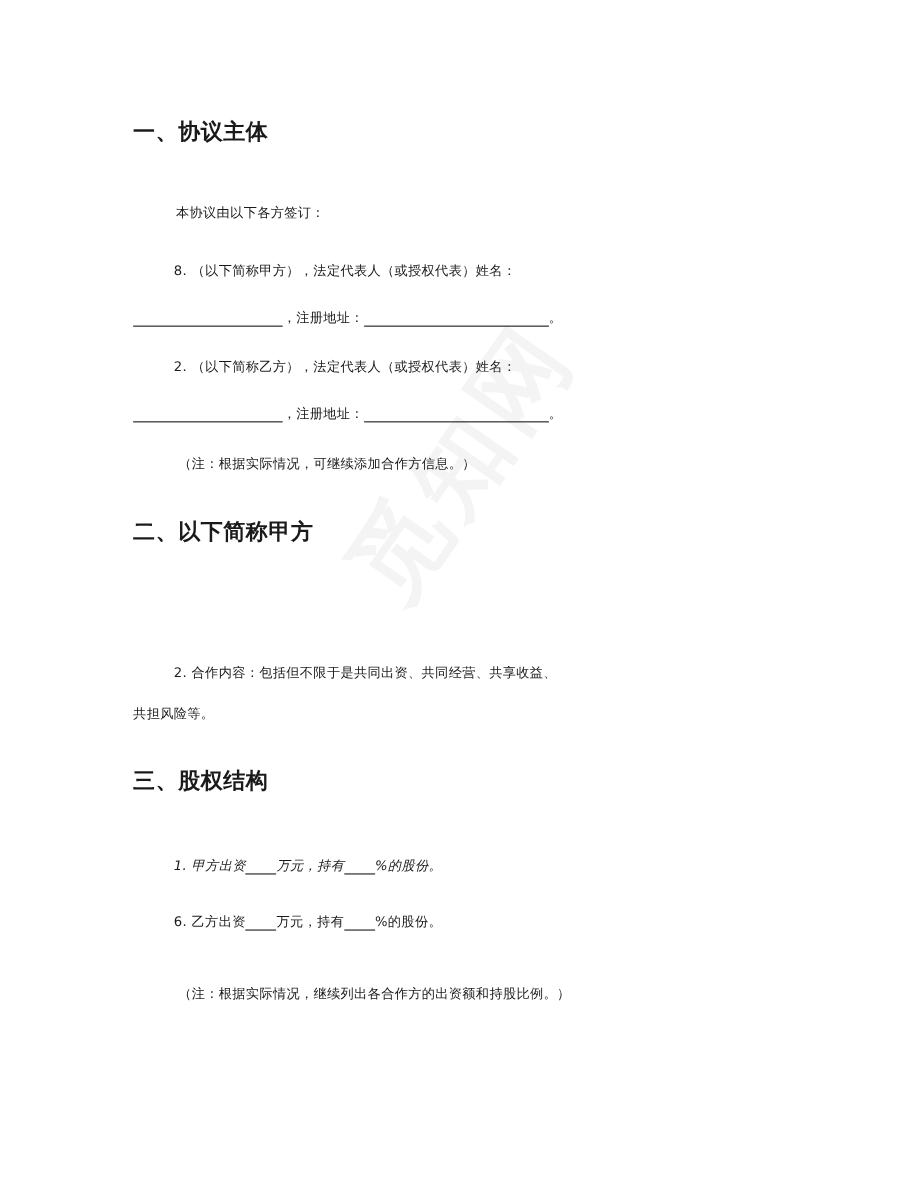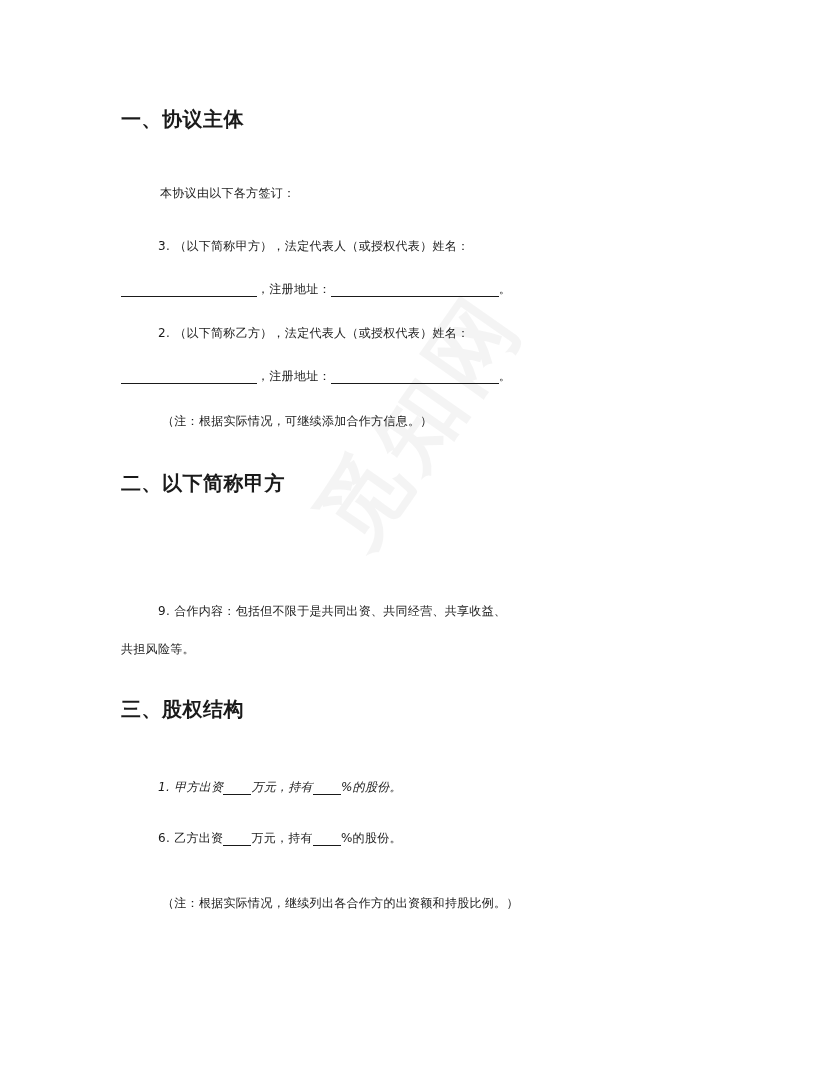--- a/index.html
+++ b/index.html
@@ -21,34 +21,34 @@
 </style>
 </head>
 <body>
 
 <div class="page">
   <div class="watermark">觅知网</div>
 
   <div class="h" style="top:106px;">一、协议主体</div>
   <div class="p" style="left:160px; top:185px;">本协议由以下各方签订：</div>
 
-  <div class="p" style="left:158px; top:238px;">3. （以下简称甲方），法定代表人（或授权代表）姓名：</div>
+  <div class="p" style="left:158px; top:238px;">8. （以下简称甲方），法定代表人（或授权代表）姓名：</div>
   <div class="p" style="left:121px; top:278px;">
     <span class="blank" style="width:136px;"></span><span>，注册地址：</span><span class="blank" style="width:168px;"></span><span>。</span>
   </div>
 
   <div class="p" style="left:158px; top:325px;">2. （以下简称乙方），法定代表人（或授权代表）姓名：</div>
   <div class="p" style="left:121px; top:365px;">
     <span class="blank" style="width:136px;"></span><span>，注册地址：</span><span class="blank" style="width:168px;"></span><span>。</span>
   </div>
 
   <div class="p" style="left:162px; top:413px;">（注：根据实际情况，可继续添加合作方信息。）</div>
 
   <div class="h" style="top:470px;">二、以下简称甲方</div>
-  <div class="p" style="left:158px; top:603px;">9. 合作内容：包括但不限于是共同出资、共同经营、共享收益、</div>
+  <div class="p" style="left:158px; top:603px;">2. 合作内容：包括但不限于是共同出资、共同经营、共享收益、</div>
   <div class="p" style="left:121px; top:641px;">共担风险等。</div>
 
   <div class="h" style="top:696px;">三、股权结构</div>
   <div class="p" style="left:158px; top:776px;font-style:italic;">
     <span>1. 甲方出资</span><span class="blank" style="width:28px;"></span><span>万元，持有</span><span class="blank" style="width:28px;"></span><span>%的股份。</span>
   </div>
   <div class="p" style="left:158px; top:827px;">
     <span>6. 乙方出资</span><span class="blank" style="width:28px;"></span><span>万元，持有</span><span class="blank" style="width:28px;"></span><span>%的股份。</span>
   </div>
   <div class="p" style="left:162px; top:879px;margin-top:16px;">（注：根据实际情况，继续列出各合作方的出资额和持股比例。）</div>

